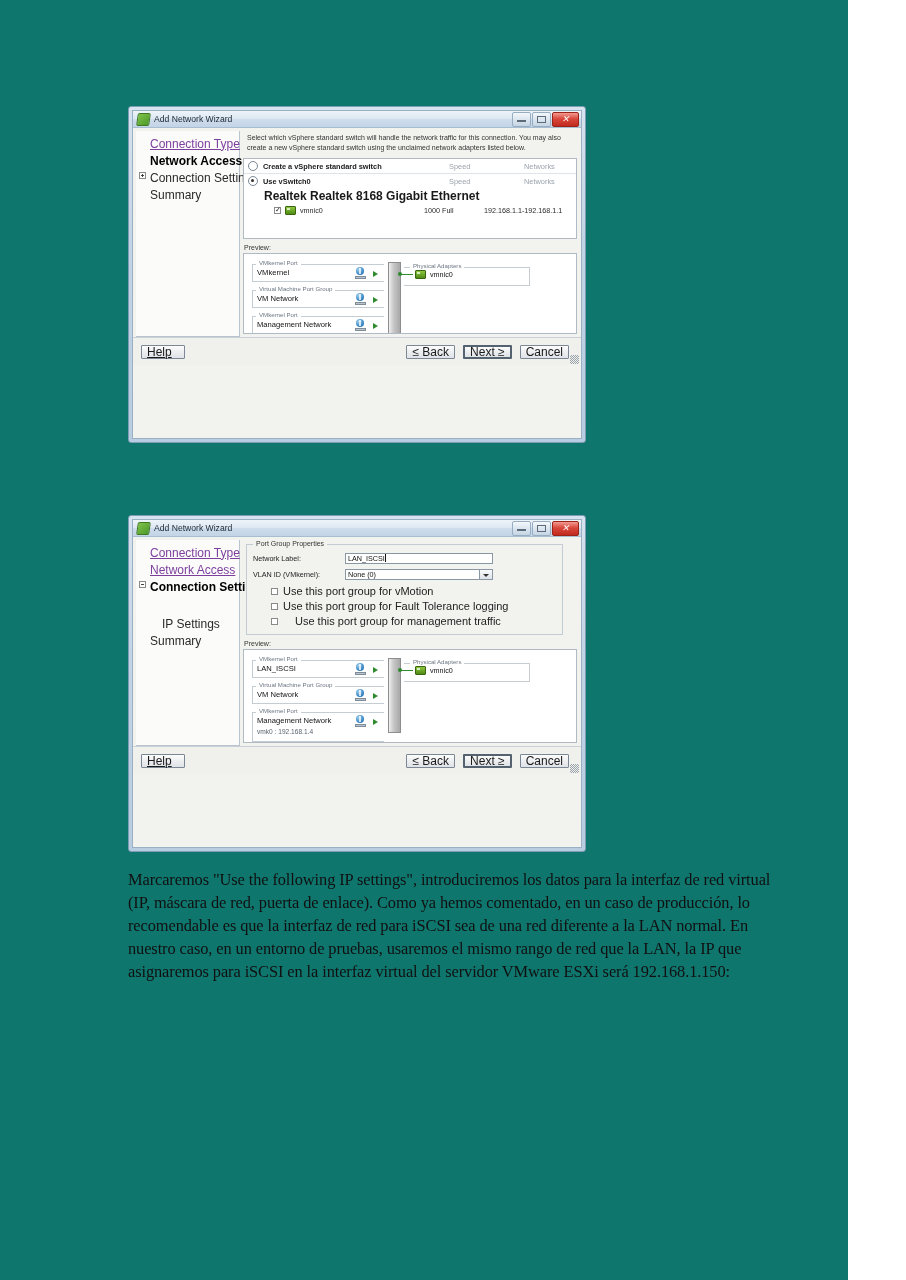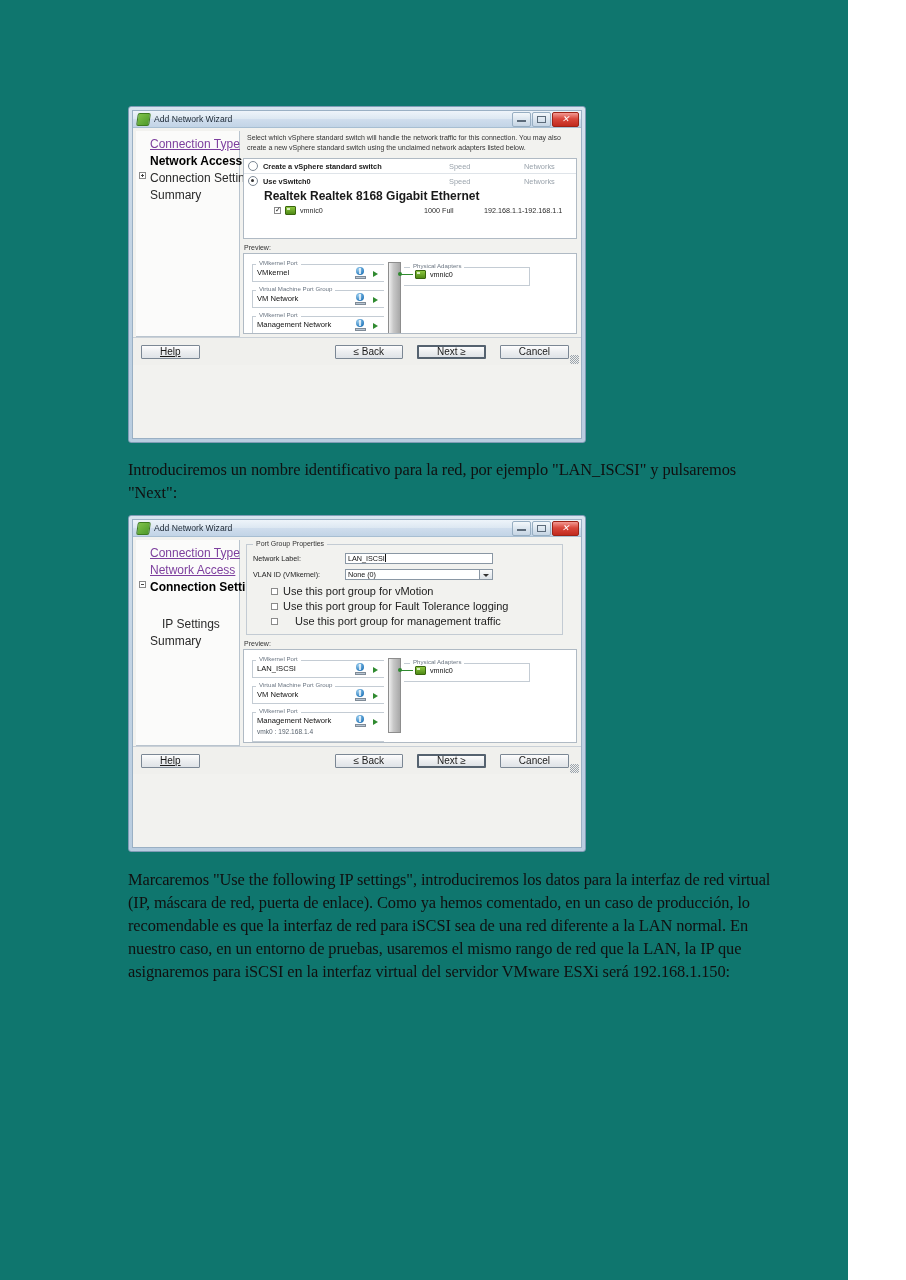--- a/index.html
+++ b/index.html
@@ -539,37 +539,37 @@
     display: flex;
     align-items: center;
     padding: 0 8px;
     box-sizing: border-box;
   }
   .btn {
     height: 14px;
     min-width: 44px;
     border: 1px solid #7b8794;
     background: linear-gradient(180deg,#fdfdfd 0%,#eceef0 50%,#dfe3e7 100%);
-    font-size: 10px;
+    font-size: 12px;
     color: #1a1a1a;
     font-family: "Liberation Sans", sans-serif;
     display: inline-flex;
     align-items: center;
     justify-content: flex-start;
     border-radius: 1px;
-    padding: 0 18px;
+    padding: 0 5px;
     box-sizing: border-box;
   }
   .btn.default {
     border: 2px solid #55626f;
   }
   .foot-right {
     margin-left: auto;
     display: flex;
-    gap: 14px;
+    gap: 8px;
     padding-right: 4px;
   }
   .grip {
     position: absolute;
     right: 2px; bottom: 1px;
     width: 9px; height: 9px;
     background:
       linear-gradient(135deg, transparent 44%, #9aa3ac 44%, #9aa3ac 56%, transparent 56%) 0 0/4px 4px,
       linear-gradient(135deg, transparent 44%, #9aa3ac 44%, #9aa3ac 56%, transparent 56%) 3px 3px/4px 4px;
   }
@@ -699,21 +699,20 @@
           <span class="btn">≤ Back</span>
           <span class="btn default">Next ≥</span>
           <span class="btn">Cancel</span>
         </span>
         <span class="grip"></span>
       </div>
 
     </div>
   </div>
 
-  <div class="prose" id="para1">Introduciremos un nombre identificativo para la red, por ejemplo "LAN_ISCSI" y pulsaremos "Next":</div>
 
   <div class="dlg-outer" id="dlg2">
     <div class="dlg-inner">
 
       <div class="titlebar">
         <span class="title-ico"></span>
         <span class="title-text">Add Network Wizard</span>
         <span class="wbtns">
           <span class="wbtn">
               <i></i>

